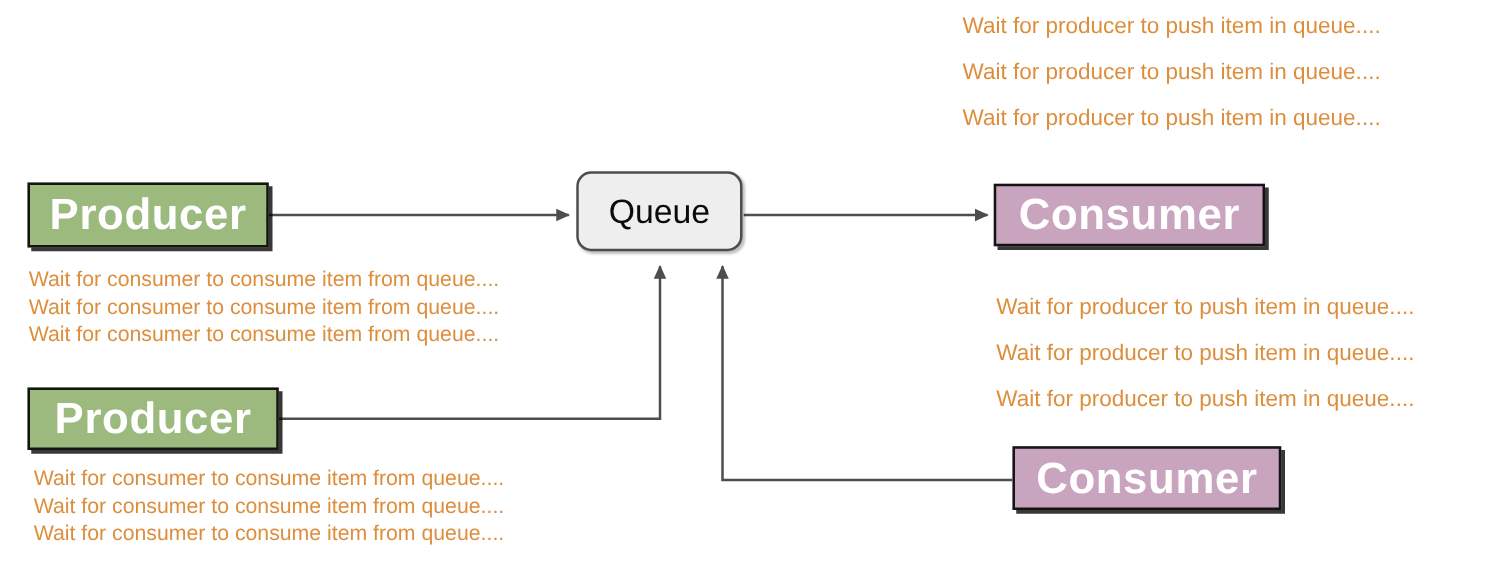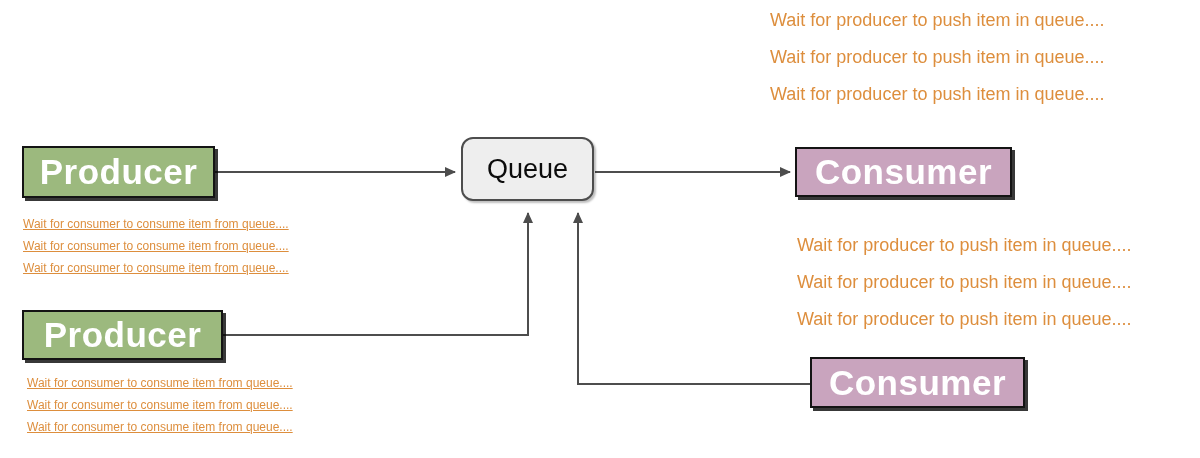--- a/index.html
+++ b/index.html
@@ -63,21 +63,21 @@
   #producer-bottom { left: 22px;  top: 310px; width: 201px; height: 50px; }
   #queue-node      { left: 461px; top: 137px; width: 133px; height: 64px; }
   #consumer-top    { left: 795px; top: 147px; width: 217px; height: 50px; }
   #consumer-bottom { left: 810px; top: 357px; width: 215px; height: 51px; }
 
   .wait-block {
     position: absolute;
     color: var(--wait-text, #DD8E3D);
     white-space: nowrap;
   }
-  .wait-block.tight { font-size: 12px; line-height: 22px; text-decoration: underline; }
+  .wait-block.tight { font-size: 17px; line-height: 22px; }
   .wait-block.loose { font-size: 18px; line-height: 37px; }
 
   #wait-consumer-top    { left: 770px; top: 2px; }
   #wait-producer-top    { left: 23px;  top: 213px; }
   #wait-consumer-bottom { left: 797px; top: 227px; }
   #wait-producer-bottom { left: 27px;  top: 372px; }
 </style>
 </head>
 <body>
 

